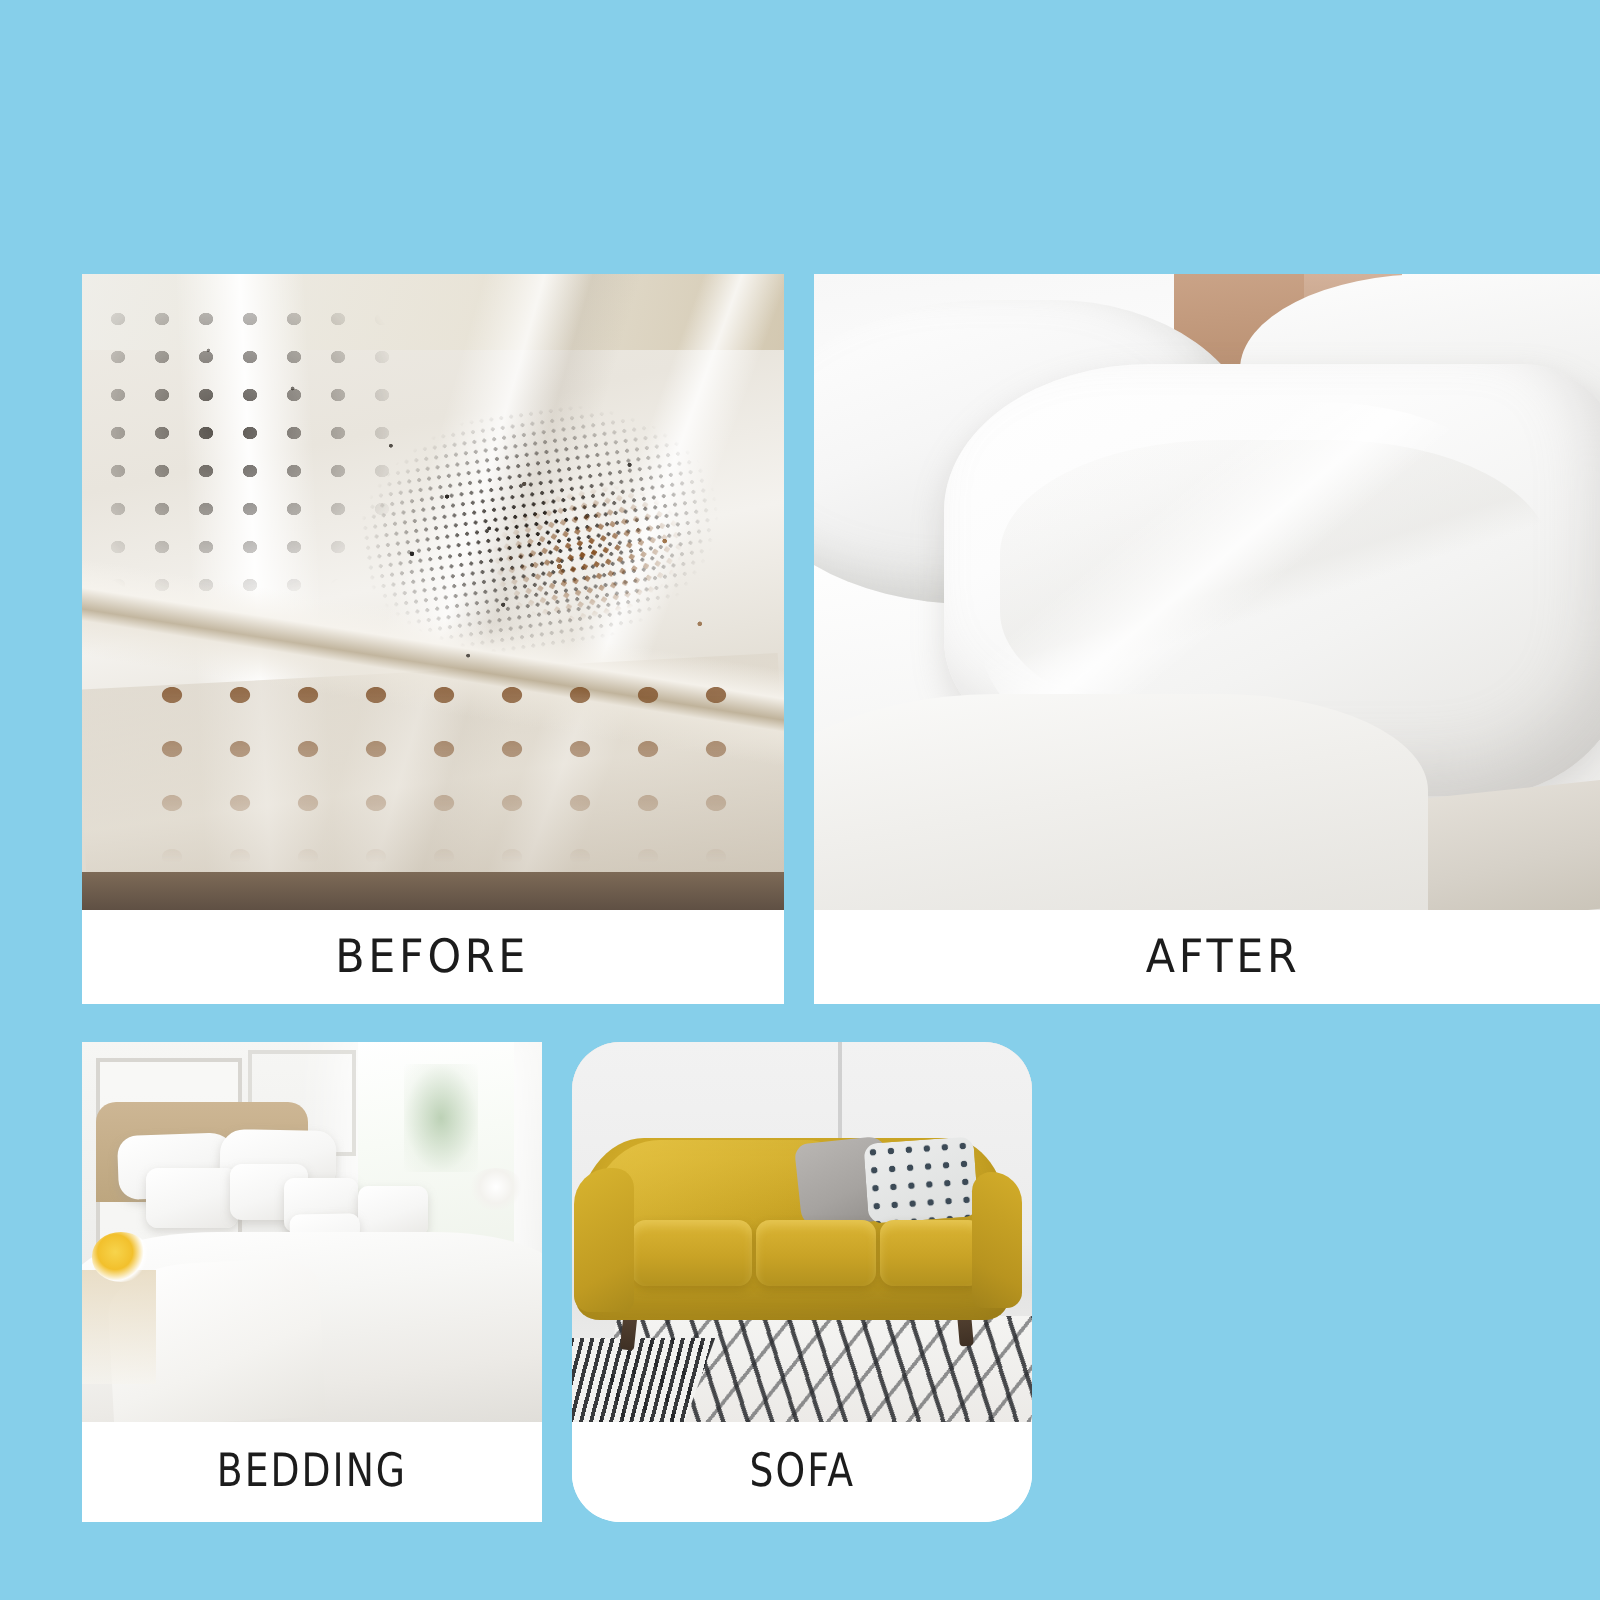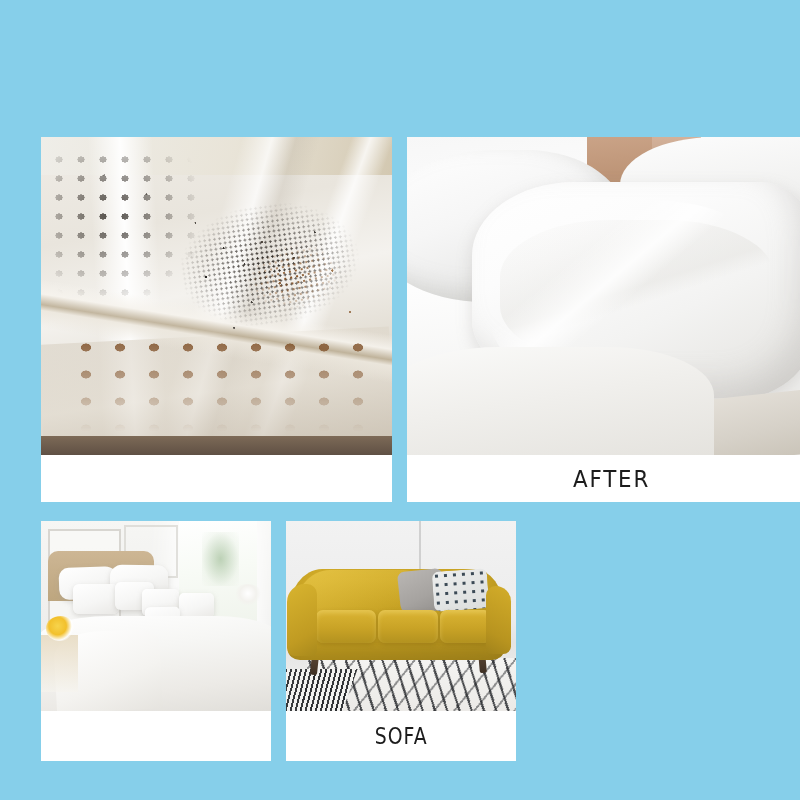--- a/index.html
+++ b/index.html
@@ -85,21 +85,21 @@
     white-space: nowrap;
   }
 
   
   #card-before { left: 41px;  top: 137px; width: 351px; height: 365px; }
   #card-after  { left: 407px; top: 137px; width: 409px; height: 365px; }
   #card-before .card-photo, #card-after .card-photo { height: 318px; }
 
   
   #card-bedding  { left: 41px;  top: 521px; width: 230px; height: 240px; }
-  #card-sofa     { left: 286px; top: 521px; width: 230px; height: 240px; }
+  #card-sofa     { left: 286px; top: 521px; width: 230px; height: 240px; border-radius: 24px; }
   #card-mattress { left: 526px; top: 521px; width: 232px; height: 240px; }
   #card-bedding .card-photo,
   #card-sofa .card-photo,
   #card-mattress .card-photo { height: 190px; }
 
   
   .ph { position: absolute; }
 
   
   .before-bg {
@@ -457,20 +457,23 @@
       <div class="before-fold-b ph"></div>
       <div class="before-fold-c ph"></div>
       <div class="before-lower ph"></div>
       <div class="before-hem ph"></div>
       <div class="dirt ph"></div>
       <div class="dirt-sparse ph"></div>
       <div class="dirt-cloud ph"></div>
       <div class="dirt-cloud-2 ph"></div>
       <div class="dirt-lower ph"></div>
       <div class="before-floor ph"></div>
+    </div>
+    <div class="card-caption">
+      <span class="caption-top">BEFORE</span>
     </div>
   </div>
 
   <div class="card" id="card-after">
     <div class="card-photo">
       <div class="after-bg ph"></div>
       <div class="after-headboard ph"></div>
       <div class="after-headboard-2 ph"></div>
       <div class="pillow-back-2 ph"></div>
       <div class="pillow-back ph"></div>
@@ -498,20 +501,23 @@
       <div class="bed-pillow bp4 ph"></div>
       <div class="bed-pillow bp5 ph"></div>
       <div class="bed-pillow bp6 ph"></div>
       <div class="bed-pillow bp7 ph"></div>
       <div class="bed-duvet ph"></div>
       <div class="bed-throw ph"></div>
       <div class="bed-table-l ph"></div>
       <div class="bed-flowers-l ph"></div>
       <div class="bed-flowers-r ph"></div>
     </div>
+    <div class="card-caption">
+      <span class="caption-bottom">BEDDING</span>
+    </div>
   </div>
 
   <div class="card" id="card-sofa">
     <div class="card-photo">
       <div class="sofa-bg ph"></div>
       <div class="sofa-wall-line ph"></div>
       <div class="sofa-rug ph"></div>
       <div class="sofa-rug-edge ph"></div>
       <div class="sofa-leg sl1 ph"></div>
       <div class="sofa-leg sl2 ph"></div>

